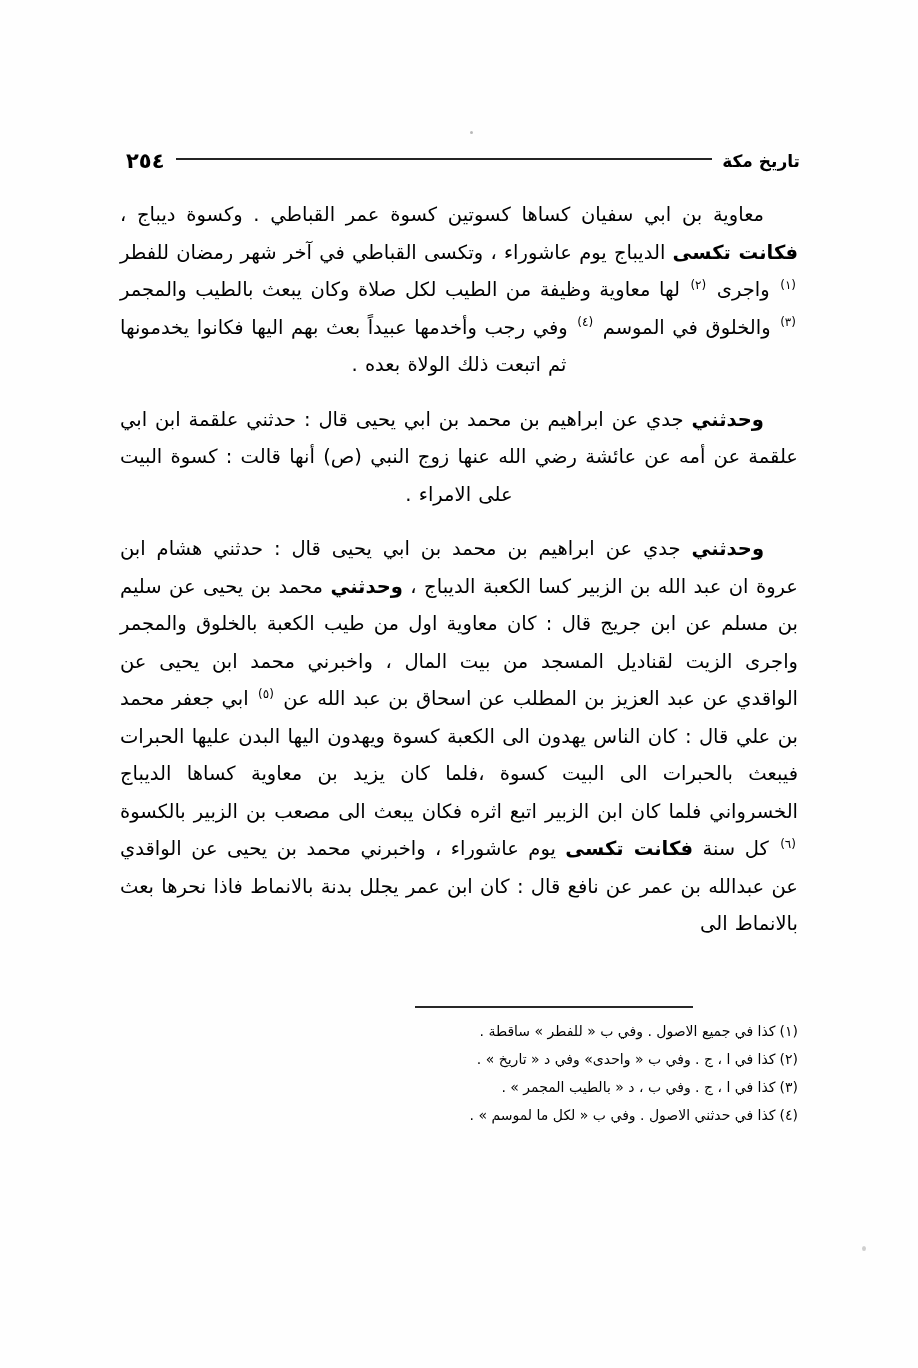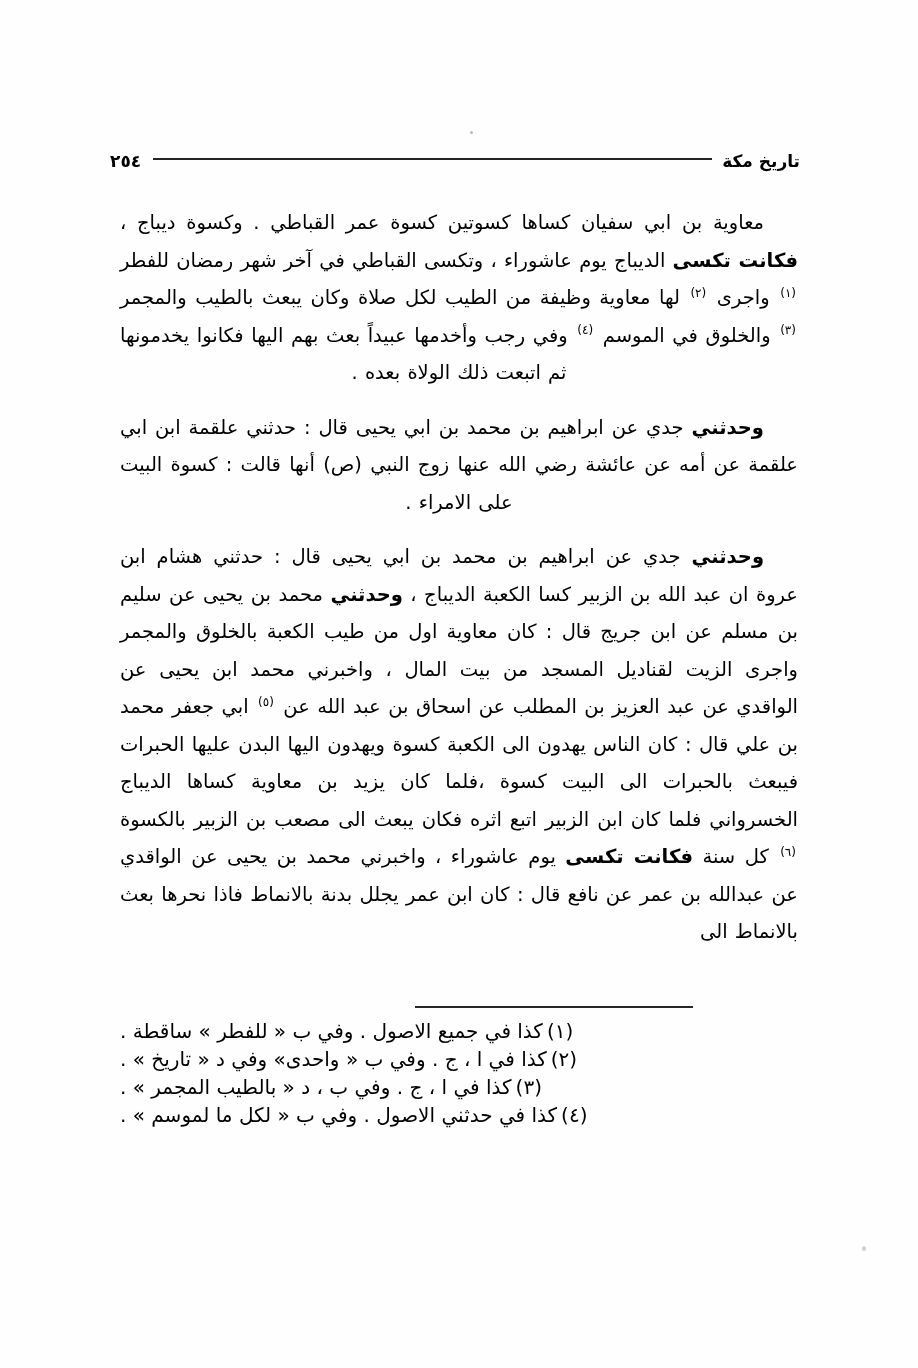--- a/index.html
+++ b/index.html
@@ -28,46 +28,47 @@
     top: 143px;
     left: 104px;
     right: 118px;
     height: 34px;
     display: flex;
     flex-direction: row-reverse;   
     align-items: center;
     direction: rtl;
   }
   .head-pageno {
-    font-size: 17px;
+    font-size: 21px;
     font-weight: 700;
     letter-spacing: 1px;
     white-space: nowrap;
     padding-left: 6px;
     transform: translateY(1px);
+    margin-left: 16px;
   }
   .head-rule {
     flex: 1 1 auto;
     height: 0;
     border-top: 2px solid #111;
     margin: 0 10px 2px 12px;
     opacity: .92;
   }
   .head-title {
     font-size: 17px;
     font-weight: 600;
     white-space: nowrap;
     transform: translateY(1px);
     text-align: right;
   }
 
   
   .body-text {
     position: absolute;
-    top: 204px;
+    top: 196px;
     right: 120px;
     left: 120px;
     direction: rtl;
     text-align: justify;
     text-align-last: right;
     font-size: 19.5px;
     line-height: 37.5px;
     word-spacing: 1px;
   }
   .para {
@@ -101,23 +102,23 @@
     width: 278px;
     margin: 0 105px 9px auto;
     height: 0;
     border-top: 2px solid #111;
     opacity: .9;
   }
   .fn-list {
     list-style: none;
     margin: 0;
     padding: 0;
-    font-size: 20px;
+    font-size: 14px;
     line-height: 28px;
-    text-align: left;
+    text-align: right;
   }
   .fn-item {
     white-space: nowrap;
     direction: rtl;
   }
   .fn-num { margin-left: 4px; }
 
   
   .speck {
     position: absolute;

